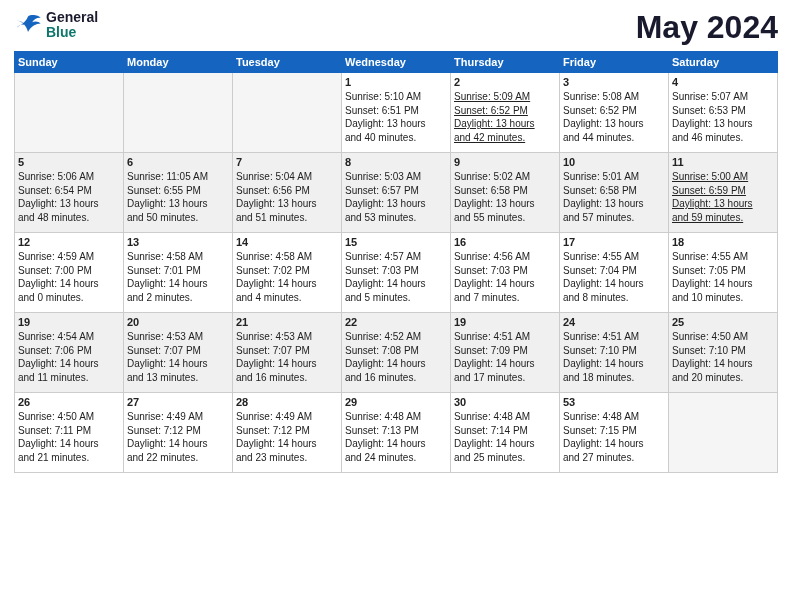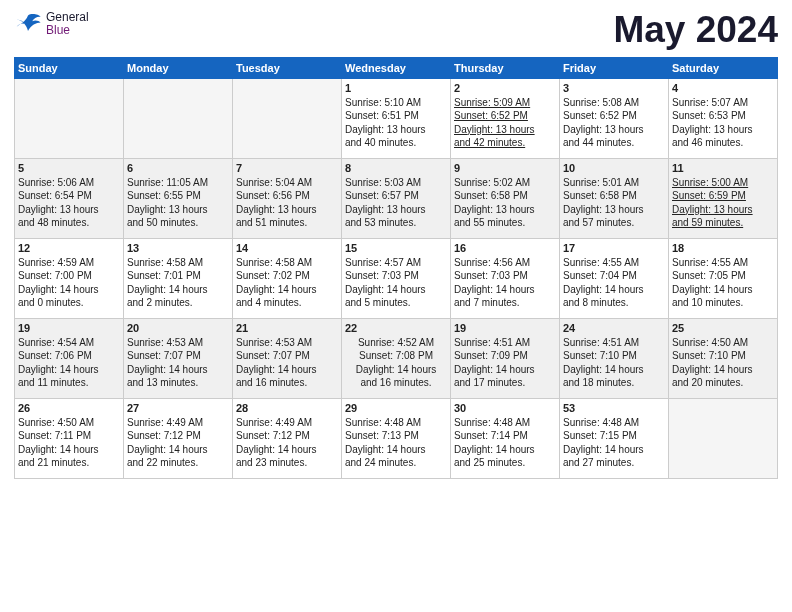--- a/index.html
+++ b/index.html
@@ -19,38 +19,38 @@
       display: flex;
       justify-content: space-between;
       align-items: flex-start;
       margin-bottom: 6px;
     }
     .logo {
       display: flex;
       align-items: center;
     }
     .logo-text {
-      font-size: 12px;
-      font-weight: normal;
+      font-size: 14px;
+      font-weight: bold;
       color: #1a1a2e;
       line-height: 1.1;
     }
     .logo-text span {
-      color: #701a75;
+      color: #0f766e;
     }
     .logo-icon {
       width: 28px;
       height: 28px;
       margin-right: 4px;
     }
     .title-block {
       text-align: right;
     }
     .month-title {
-      font-size: 37px;
+      font-size: 32px;
       font-weight: bold;
       color: #1a1a2e;
       line-height: 1.1;
     }
     .location {
       font-size: 14px;
       color: #333;
     }
     .calendar {
       width: 100%;
@@ -279,21 +279,21 @@
           </td>
           <td class="shaded">
             <span class="day-num">21</span>
             <div class="cell-info" style="white-space: pre-line;">Sunrise: 4:53 AM
 Sunset: 7:07 PM
 Daylight: 14 hours
 and 16 minutes.</div>
           </td>
           <td class="shaded">
             <span class="day-num">22</span>
-            <div class="cell-info" style="white-space: pre-line; text-align: center;">Sunrise: 4:52 AM
+            <div class="cell-info" style="white-space: pre-line;">Sunrise: 4:52 AM
 Sunset: 7:08 PM
 Daylight: 14 hours
 and 16 minutes.</div>
           </td>
           <td class="shaded">
             <span class="day-num">19</span>
             <div class="cell-info" style="white-space: pre-line;">Sunrise: 4:51 AM
 Sunset: 7:09 PM
 Daylight: 14 hours
 and 17 minutes.</div>

